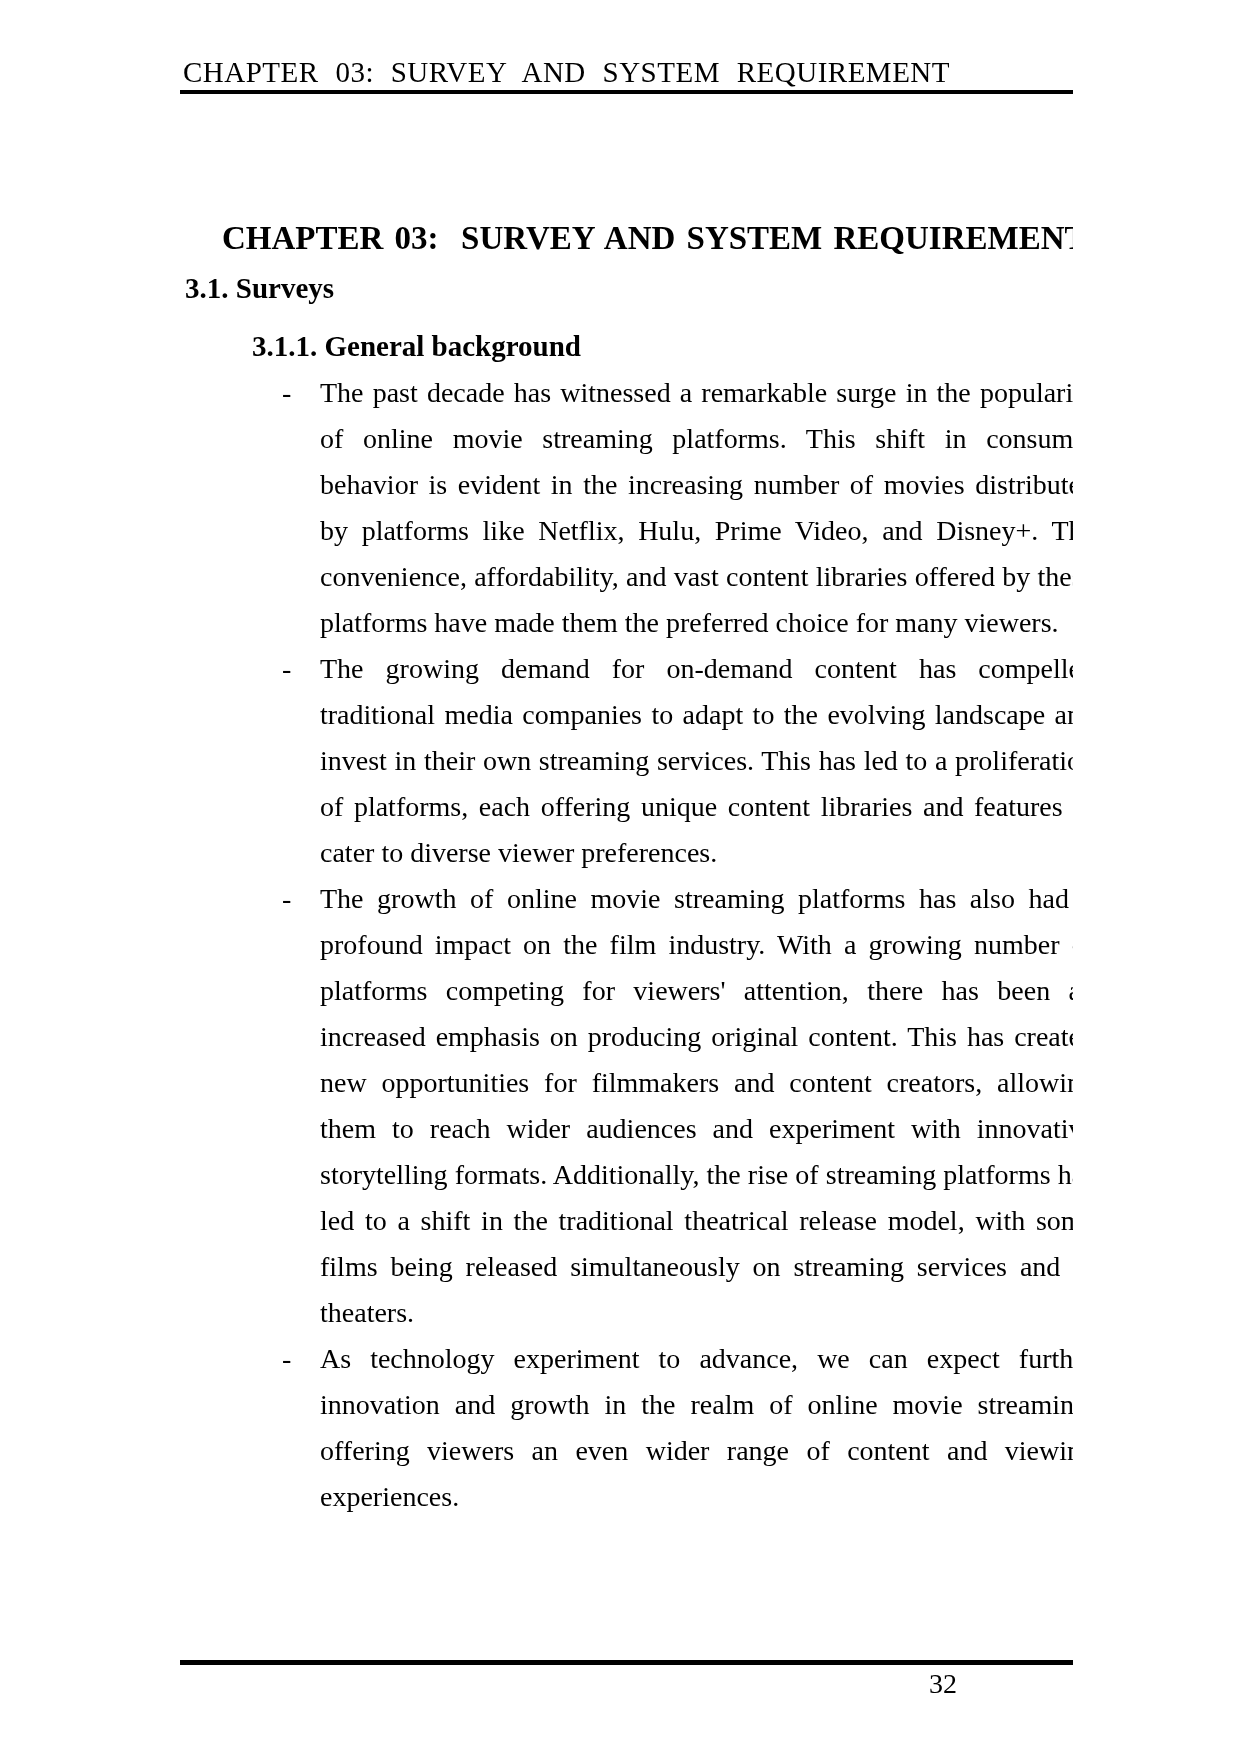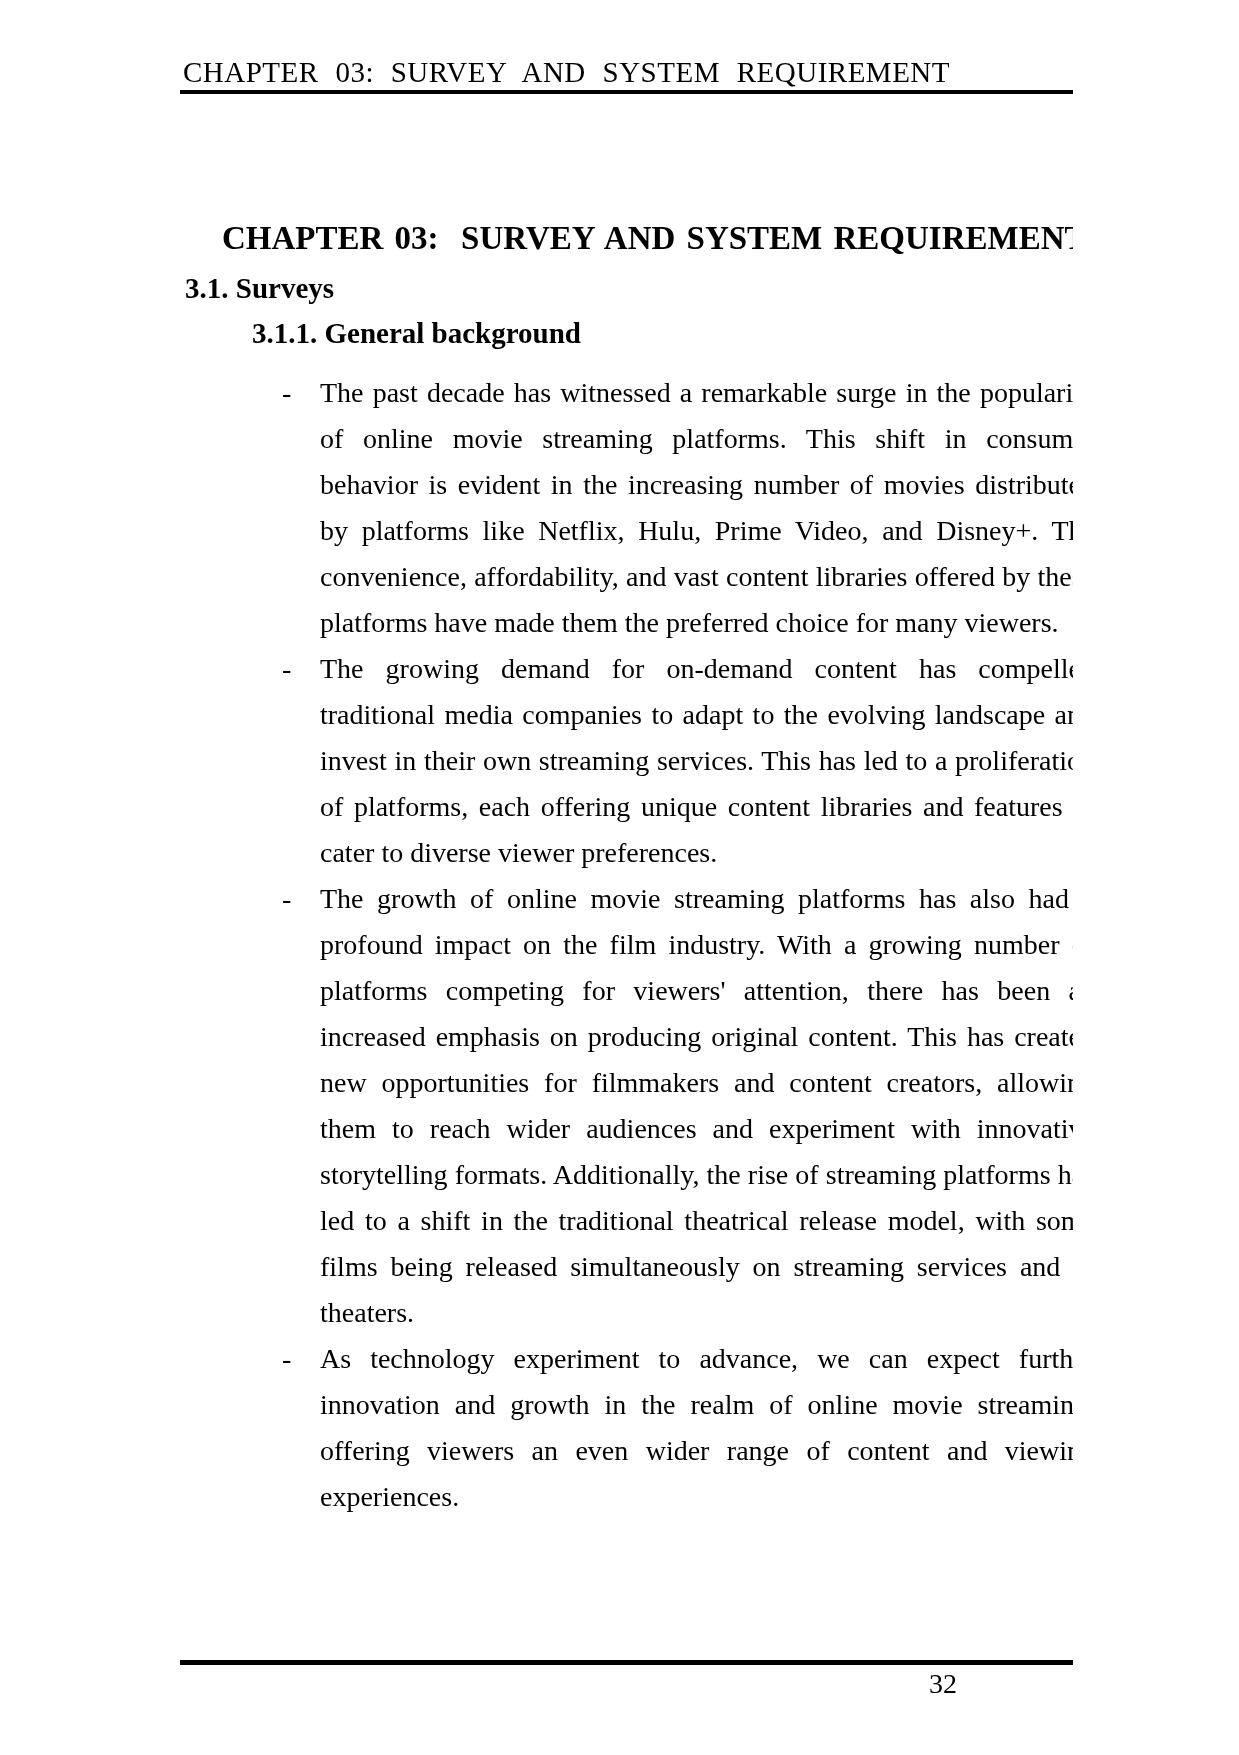--- a/index.html
+++ b/index.html
@@ -44,21 +44,21 @@
   }
   .section-heading {
     position: absolute;
     top: 272px;
     left: 185px;
     font-size: 29px;
     font-weight: bold;
   }
   .subsection-heading {
     position: absolute;
-    top: 317px;
+    top: 330px;
     left: 252px;
     font-size: 29px;
     font-weight: bold;
   }
   .bullet-list {
     position: absolute;
     top: 370px;
     left: 282px;
     width: 813px;
   }

